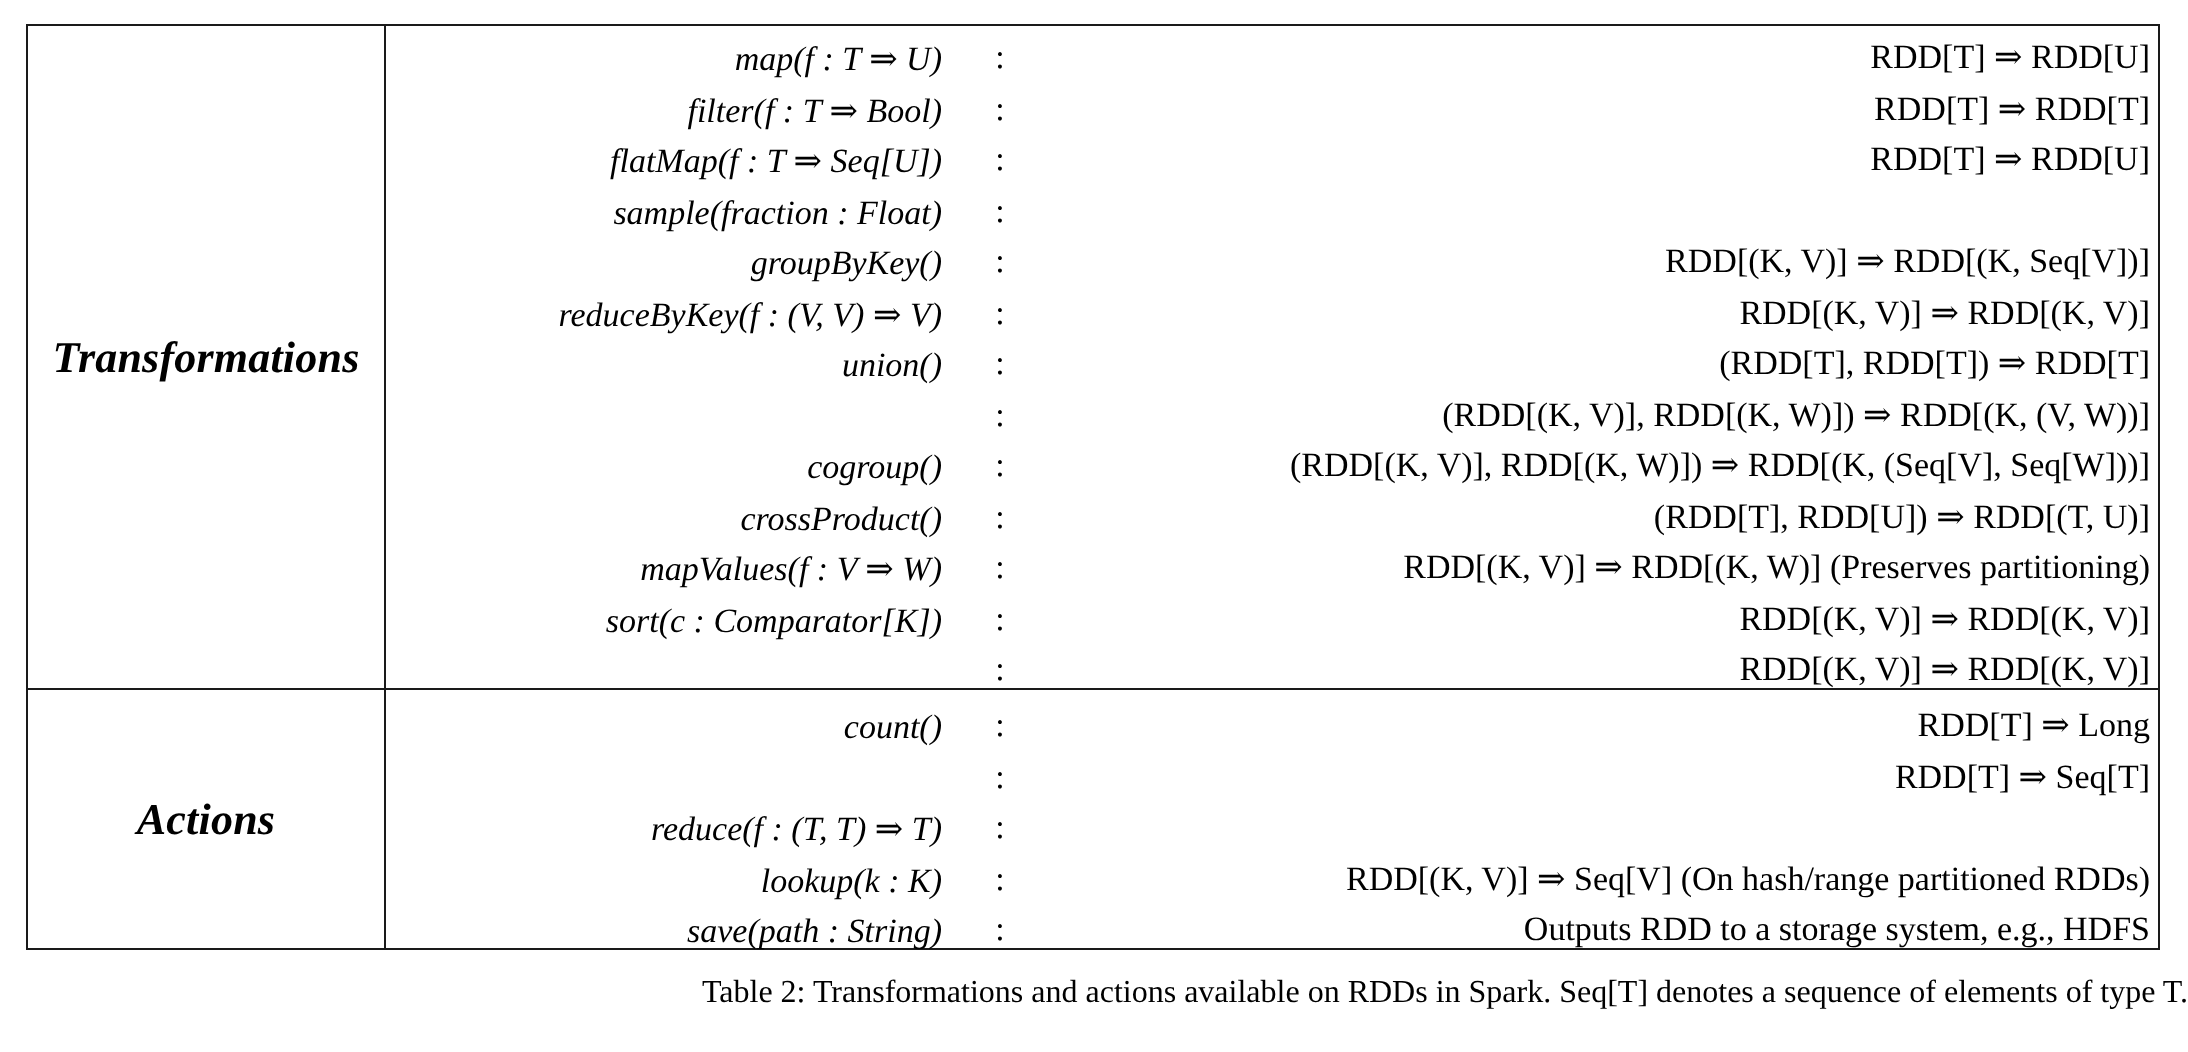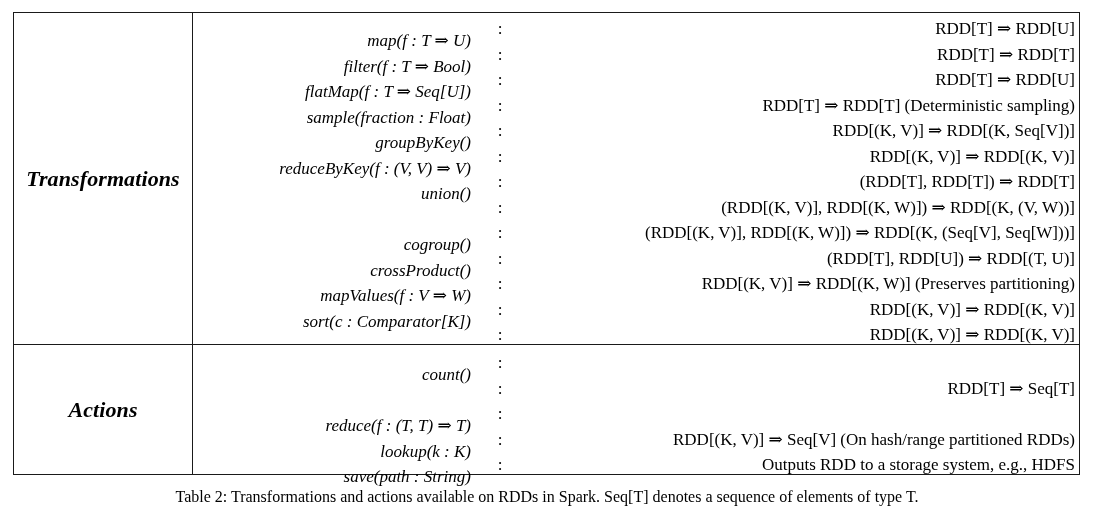--- a/index.html
+++ b/index.html
@@ -85,21 +85,21 @@
     height: 25.5px;
     width: 100%;
   }
   .section-transformations .rows { padding-top: 3px; }
   .section-actions .rows { padding-top: 5px; }
 
   
   .sig {
     position: absolute;
     left: 0;
-    top: 12px;
+    top: 1px;
     width: 278px;        
     text-align: right;
     font-style: italic;
     font-size: 17px;
     line-height: 25.5px;
     white-space: nowrap;
   }
   .colon {
     position: absolute;
     left: 300px;         
@@ -119,21 +119,21 @@
     line-height: 25.5px;
     white-space: nowrap;
   }
 
   
   #caption {
     position: absolute;
     left: 0;
     top: 486px;
     width: 1094px;
-    text-align: center;
+    text-align: right;
     font-size: 16px;
     line-height: 22px;
     color: #000000;
   }
 </style>
 </head>
 <body>
 
 <div id="page">
 
@@ -154,21 +154,20 @@
           <span class="sigtype">RDD[T] ⇒ RDD[T]</span>
         </div>
         <div class="row">
           <span class="sig">flatMap(f : T ⇒ Seq[U])</span>
           <span class="colon">:</span>
           <span class="sigtype">RDD[T] ⇒ RDD[U]</span>
         </div>
         <div class="row">
           <span class="sig">sample(fraction : Float)</span>
           <span class="colon">:</span>
-          <span class="sigtype">RDD[T] ⇒ RDD[T]  (Deterministic sampling)</span>
         </div>
         <div class="row">
           <span class="sig">groupByKey()</span>
           <span class="colon">:</span>
           <span class="sigtype">RDD[(K, V)] ⇒ RDD[(K, Seq[V])]</span>
         </div>
         <div class="row">
           <span class="sig">reduceByKey(f : (V, V) ⇒ V)</span>
           <span class="colon">:</span>
           <span class="sigtype">RDD[(K, V)] ⇒ RDD[(K, V)]</span>
@@ -210,20 +209,21 @@
       </div>
     </div>
 
     <div class="section section-actions">
       <div class="label-cell">Actions</div>
       <div class="rows">
 
         <div class="row">
           <span class="sig">count()</span>
           <span class="colon">:</span>
+          <span class="sigtype">RDD[T] ⇒ Long</span>
         </div>
         <div class="row">
           <span class="colon">:</span>
           <span class="sigtype">RDD[T] ⇒ Seq[T]</span>
         </div>
         <div class="row">
           <span class="sig">reduce(f : (T, T) ⇒ T)</span>
           <span class="colon">:</span>
         </div>
         <div class="row">

